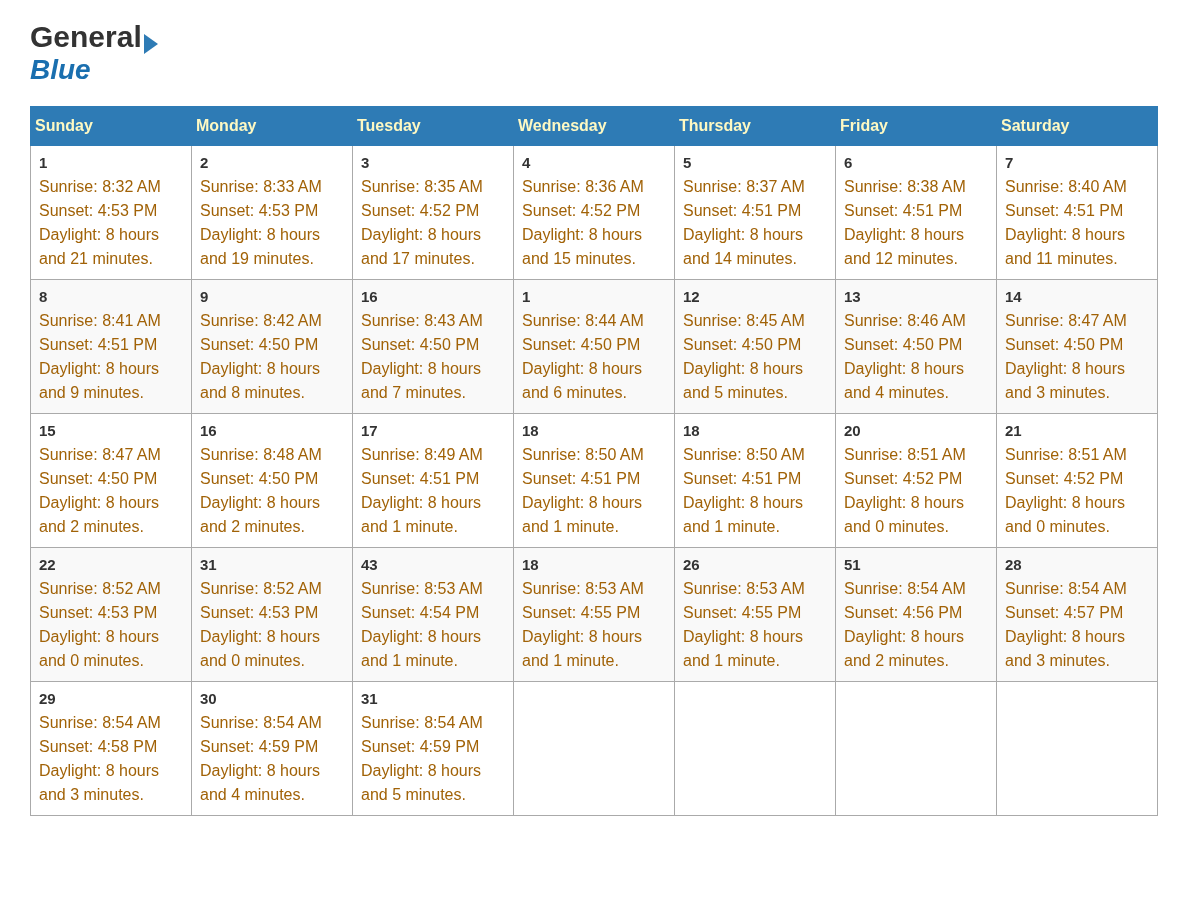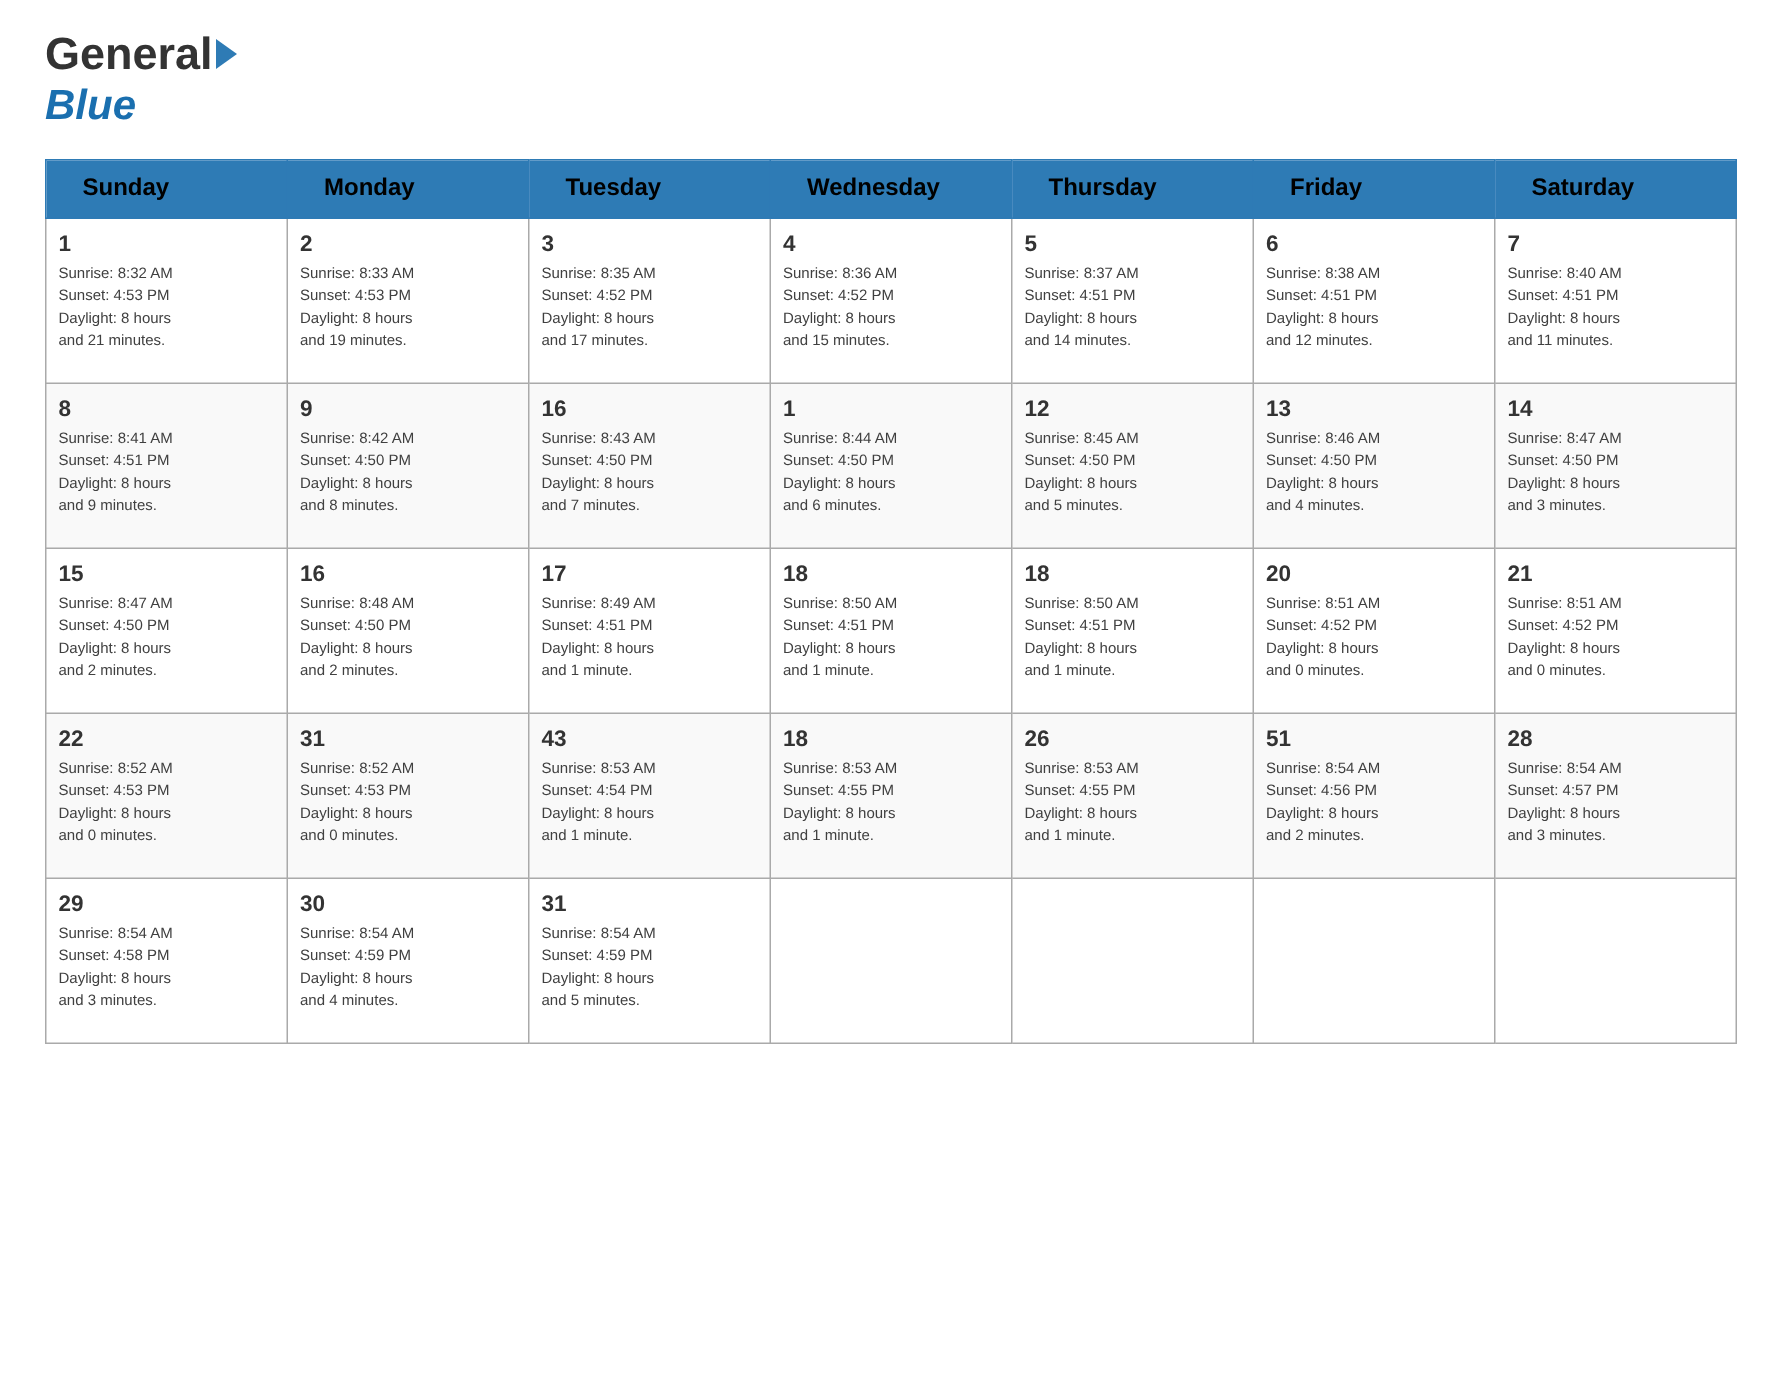--- a/index.html
+++ b/index.html
@@ -41,24 +41,24 @@
       color: #444;
       margin-top: 4px;
     }
     table {
       width: 100%;
       border-collapse: collapse;
       table-layout: fixed;
     }
     thead th {
       background-color: #2e7bb5;
-      color: #000000;
+      color: #fef9c3;
       font-size: 16px;
       font-weight: bold;
-      padding: 10px 24px;
+      padding: 10px 4px;
       text-align: left;
       border: 1px solid #2e7bb5;
     }
     tbody td {
       vertical-align: top;
       padding: 8px 8px;
       border: 1px solid #aaa;
       font-size: 13px;
       color: #333;
       height: 110px;
@@ -69,31 +69,31 @@
     tbody tr:nth-child(odd) td {
       background-color: #fff;
     }
     .day-num {
       font-size: 15px;
       font-weight: bold;
       display: block;
       margin-bottom: 4px;
     }
     .day-info {
-      font-size: 10px;
+      font-size: 16px;
       line-height: 1.5;
-      color: #404040;
+      color: #a16207;
     }
     .empty-cell {
       background-color: #fff !important;
     }
     
     .logo-icon-wrap {
       display: flex;
-      align-items: center;
+      align-items: flex-end;
     }
     .logo-g {
       font-size: 30px;
       font-weight: bold;
       color: #333;
       font-family: Arial, sans-serif;
     }
     .logo-arrow {
       width: 0;
       height: 0;

